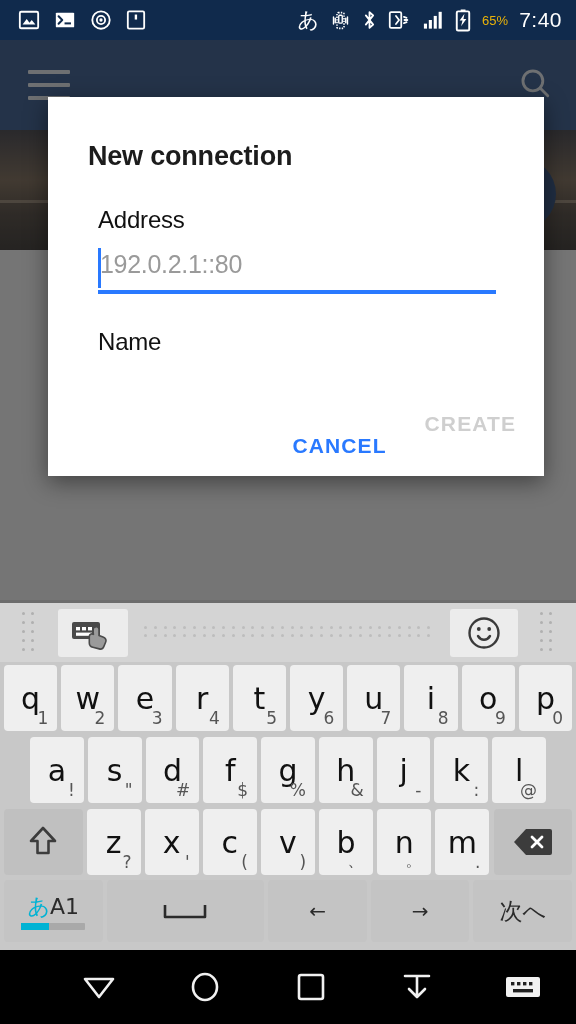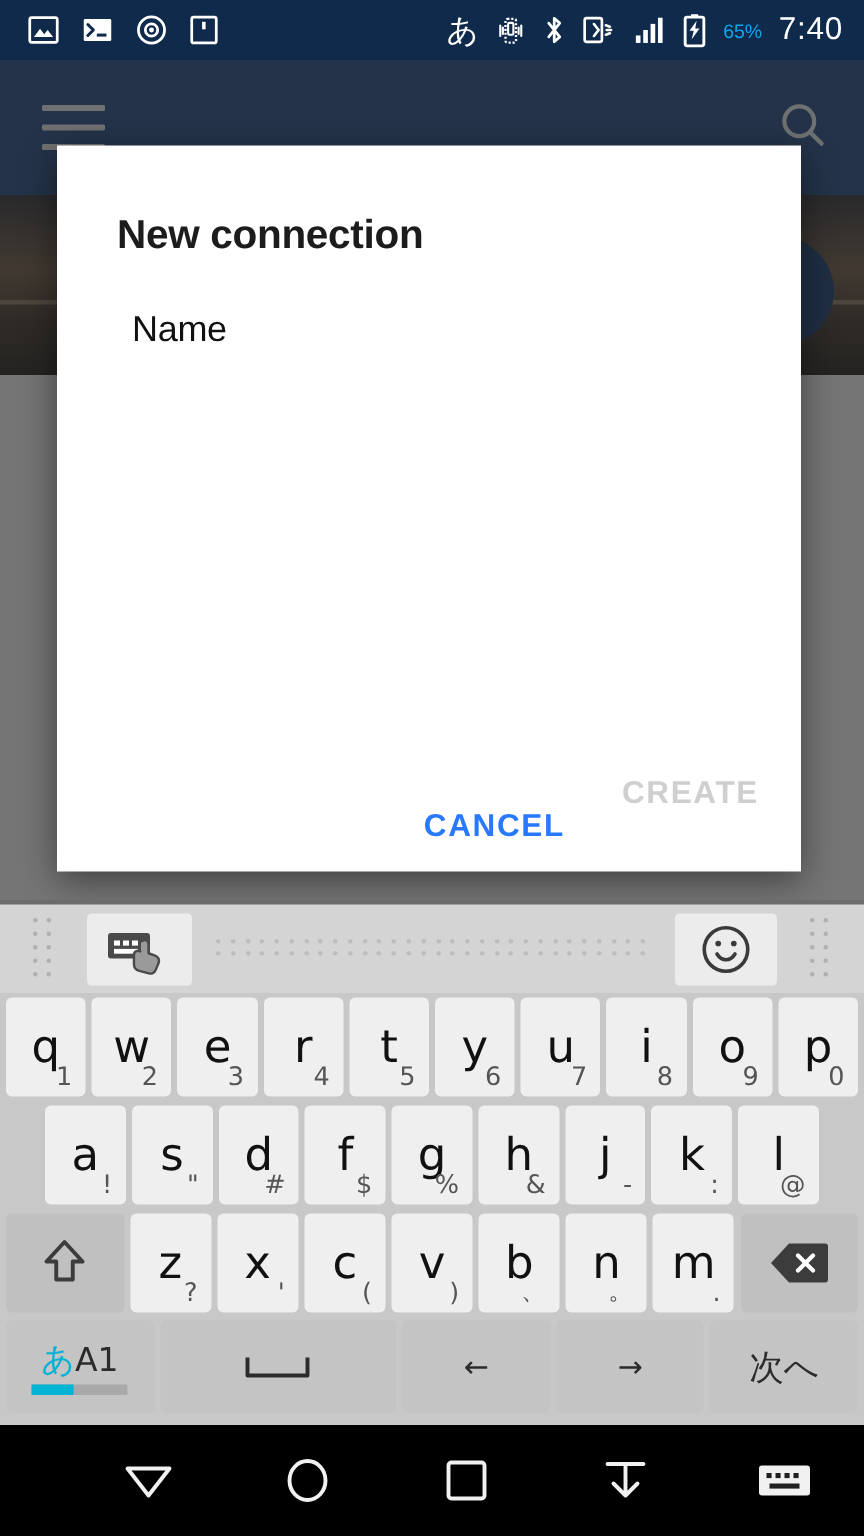--- a/index.html
+++ b/index.html
@@ -14,21 +14,21 @@
   
   #statusbar {
     position:absolute; top:0; left:0; width:576px; height:40px;
     background:#102a4c;
     display:flex; align-items:center;
     color:#fff;
   }
   .sb-left { display:flex; align-items:center; gap:14px; padding-left:18px; }
   .sb-right { display:flex; align-items:center; gap:11px; margin-left:auto; padding-right:14px; }
   .sb-ico { display:inline-flex; align-items:center; justify-content:center; }
-  .sb-text { font-size:13px; color:#0ea5e9; }
+  .sb-text { font-size:13px; color:#eab308; }
   .sb-clock { font-size:21px; color:#fff; letter-spacing:0.5px; }
   .sb-jp { font-size:21px; line-height:1; color:#fff; font-family:"DejaVu Sans", sans-serif; }
 
   
   #appbar {
     position:absolute; top:40px; left:0; width:576px; height:90px;
     background:#1d457e;
     display:flex; align-items:center;
   }
   #appbar-title {
@@ -61,21 +61,21 @@
   #fab .plus-h { width:28px; height:4px; }
 
   
   #scrim {
     position:absolute; top:40px; left:0; width:576px; height:560px;
     background:rgba(40,40,40,0.62);
   }
 
   
   #dialog {
-    position:absolute; left:38px; top:97px; width:496px; height:484px;
+    position:absolute; left:48px; top:97px; width:496px; height:379px;
     background:#fff;
     box-shadow:0 6px 22px rgba(0,0,0,.45);
   }
   #dialog-title {
     font-size:27px; font-weight:bold; color:#1c1c1c;
     padding:44px 0 0 40px; letter-spacing:-0.2px;
   }
   .field { padding:0 48px 0 50px; }
   .field-label {
     font-size:24px; color:#111; margin-top:34px; letter-spacing:-0.2px;
@@ -260,20 +260,28 @@
   <div id="fab">
     <span class="plus-v"></span>
     <span class="plus-h"></span>
   </div>
 
   <div id="scrim"></div>
 
   <div id="dialog">
     <div id="dialog-title">New connection</div>
 
+    <div class="field focused">
+      <div class="field-label">Address</div>
+      <div class="field-input">
+        <span class="caret"></span>
+        <span class="ph">192.0.2.1::80</span>
+        <span class="field-underline"></span>
+      </div>
+    </div>
 
     <div class="field">
       <div class="field-label">Name</div>
     </div>
 
     <div id="dialog-actions">
       <button class="dlg-btn" id="btn-cancel">CANCEL</button>
       <button class="dlg-btn" id="btn-create">CREATE</button>
     </div>
   </div>

